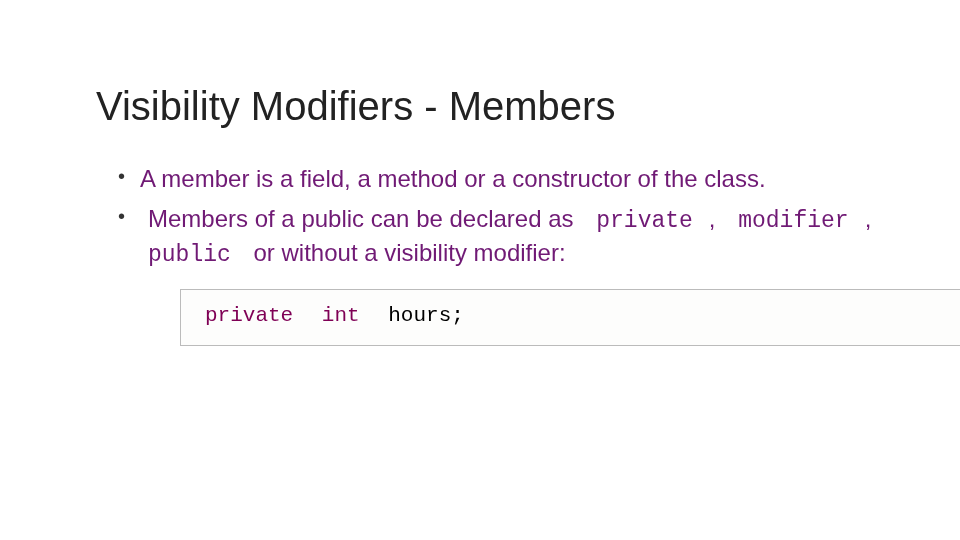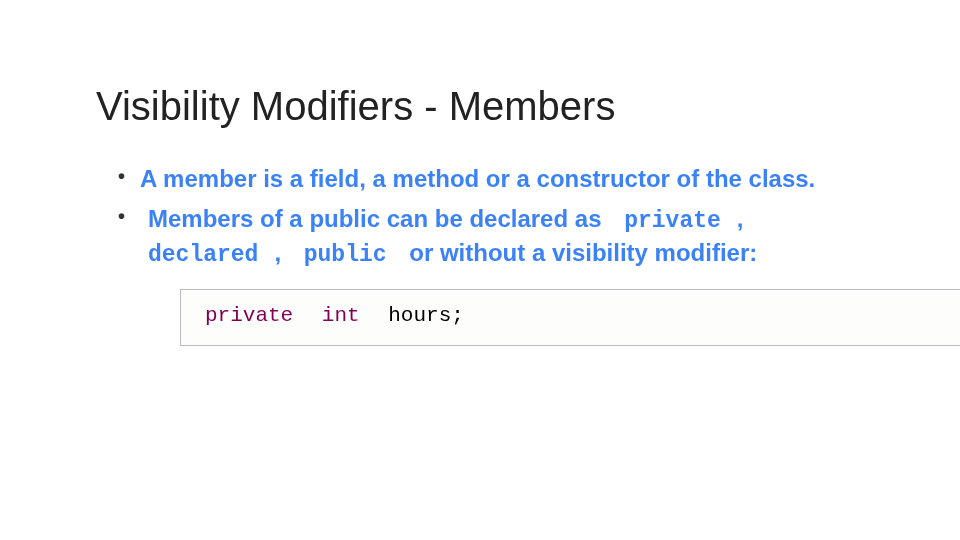--- a/index.html
+++ b/index.html
@@ -18,24 +18,24 @@
     margin-bottom:34px;
   }
   ul.bullets {
     list-style:none;
     padding-left:14px;
   }
   ul.bullets > li {
     position:relative;
     padding-left:22px;
     font-size:24px;
-    font-weight:700;
+    font-weight:400;
     line-height:1.35;
     margin-bottom:2px;
-    color:#3b82f6;
+    color:#701a75;
   }
   ul.bullets > li::before {
     content:"•";
     position:absolute;
     left:0;
     top:0;
     font-size:20px;
     color:#333;
   }
   .mono { font-family:Consolas,"Courier New",monospace; font-size:23px; }
@@ -57,21 +57,21 @@
 </head>
 <body>
 
 <div class="slide">
 
   <h1 class="title">Visibility Modifiers - Members</h1>
 
   <ul class="bullets">
     <li>A member is a field, a method or a constructor of the class.</li>
     <li>
-      <span>Members of a public can be declared as </span><span class="mono">private</span><span>, </span><span class="mono">declared</span><span>, </span><span class="mono">public</span><span> or without a visibility modifier:</span>
+      <span>Members of a public can be declared as </span><span class="mono">private</span><span>, </span><span class="mono">modifier</span><span>, </span><span class="mono">public</span><span> or without a visibility modifier:</span>
     </li>
   </ul>
 
   <div class="codebox">
     <div class="line"><span class="kw">private </span><span class="kw">int </span><span class="id">hours;</span></div>
   </div>
 
 </div>
 
 </body></html>

